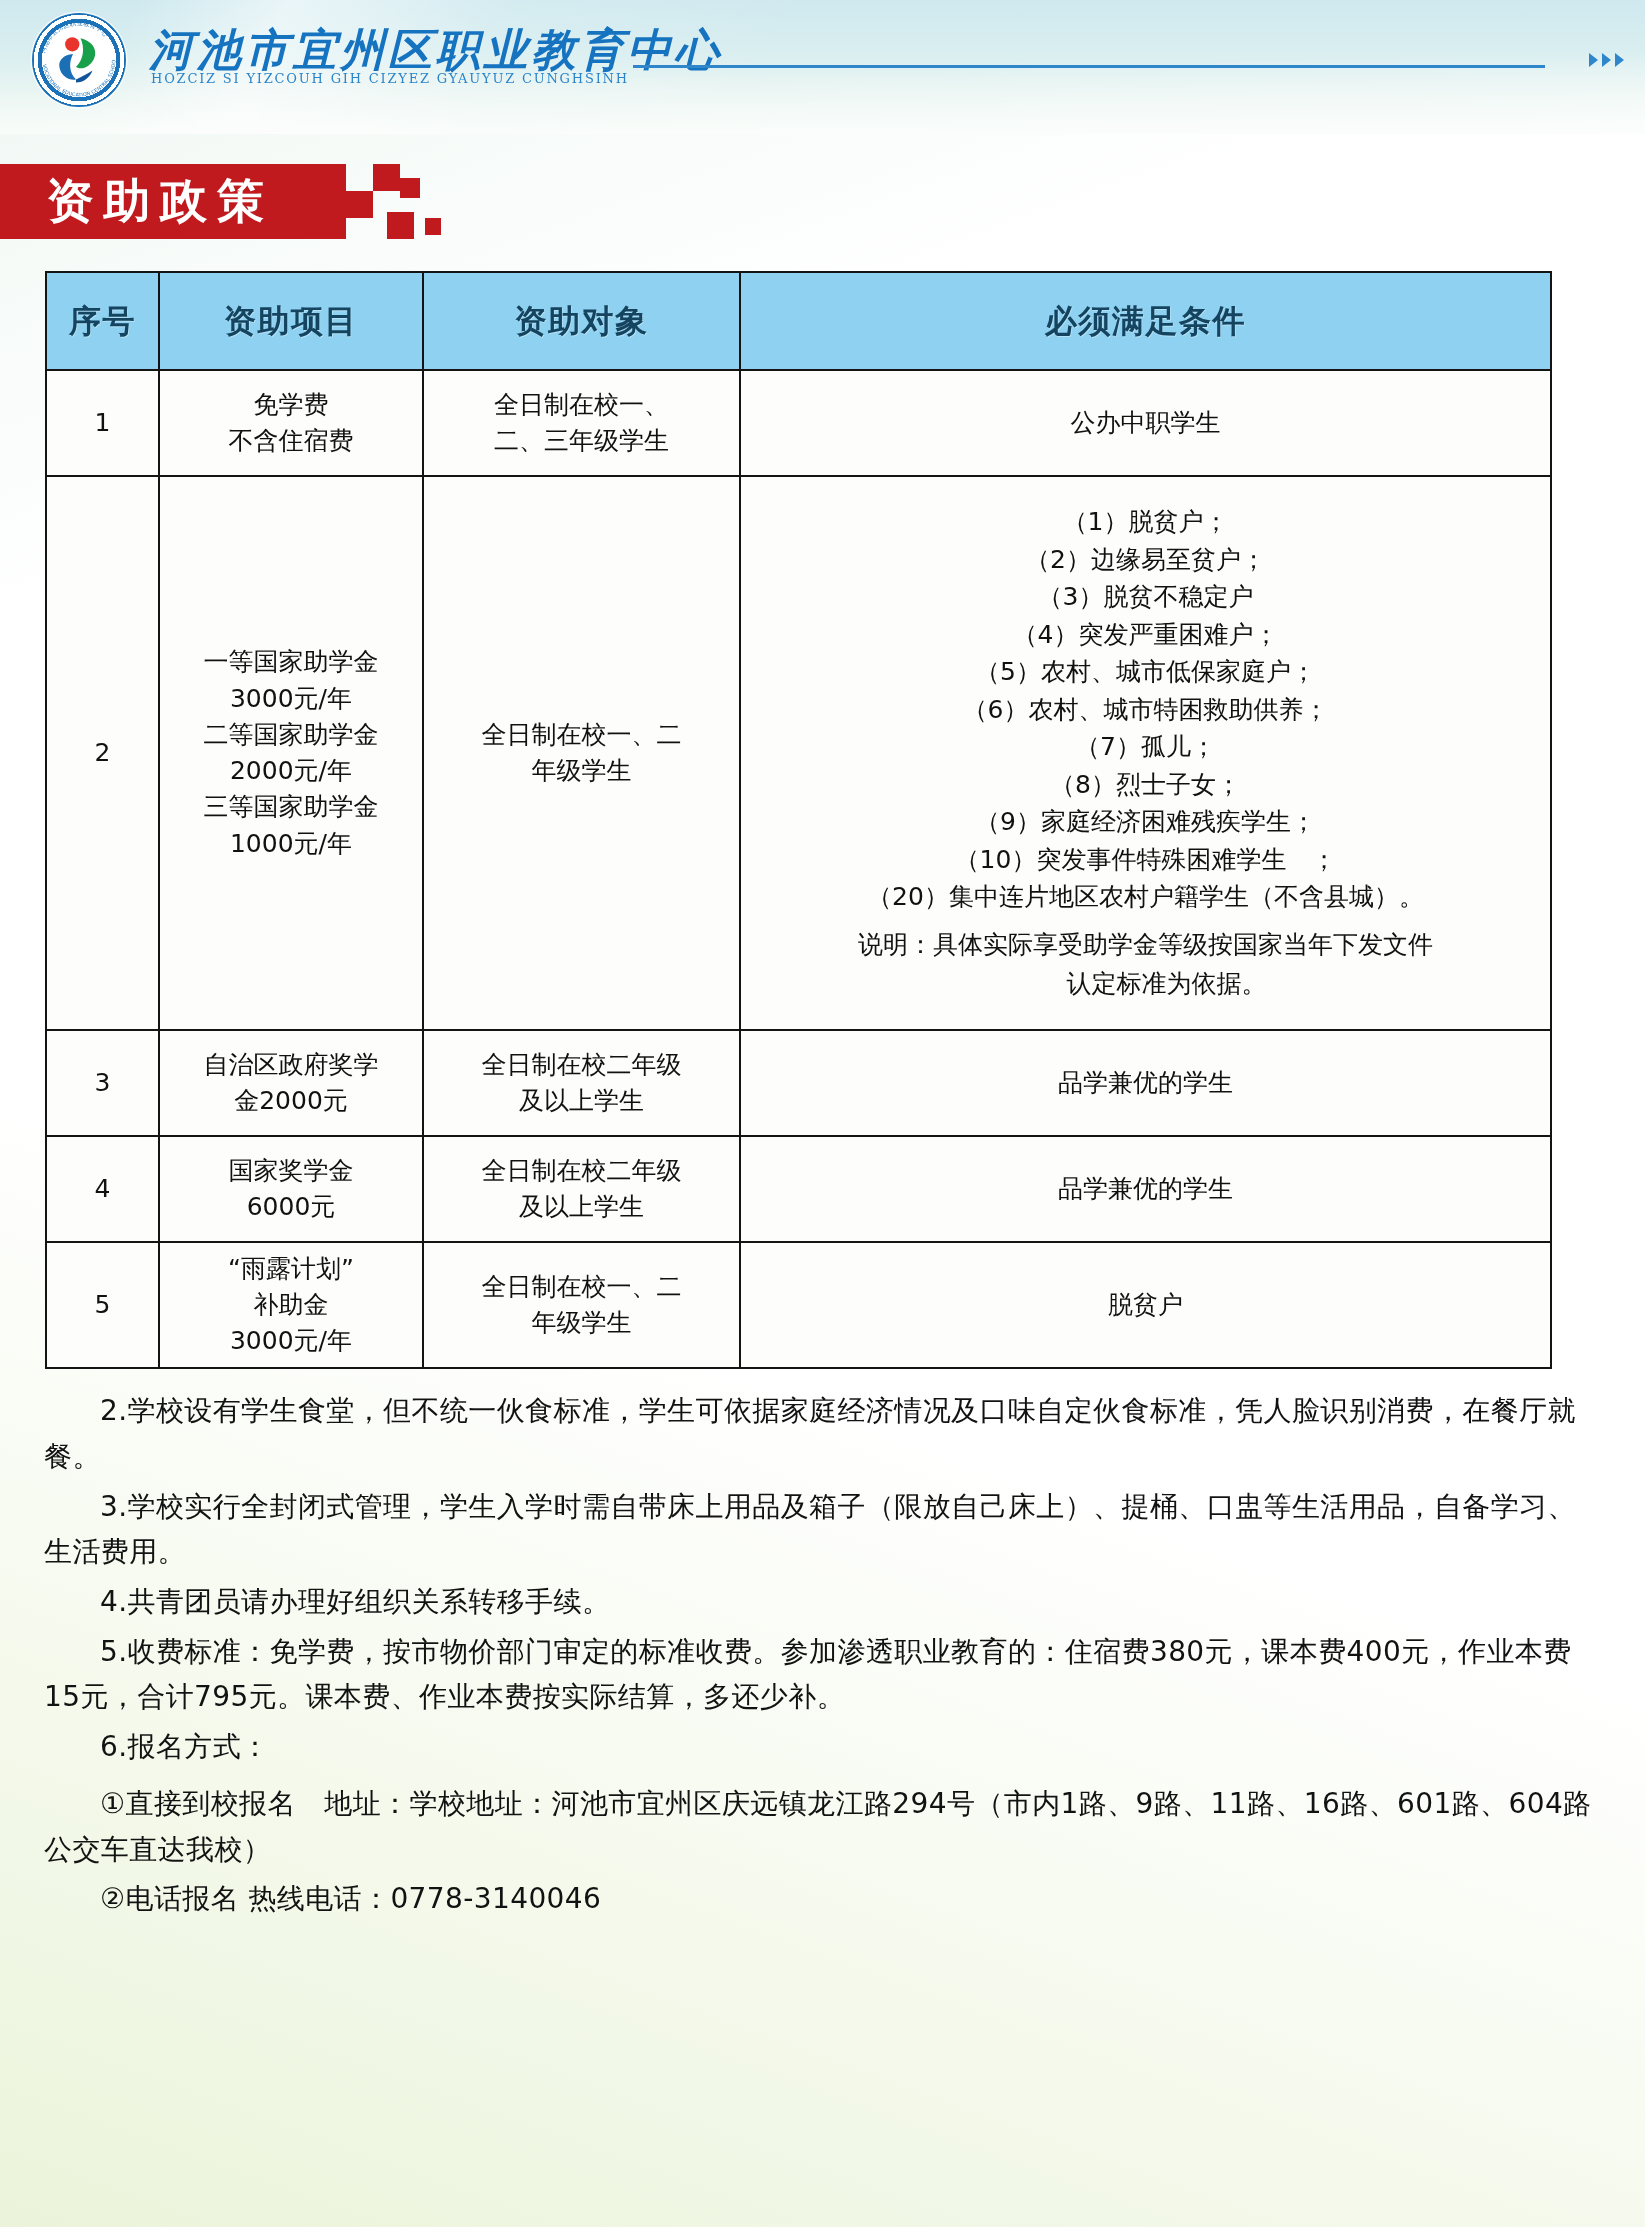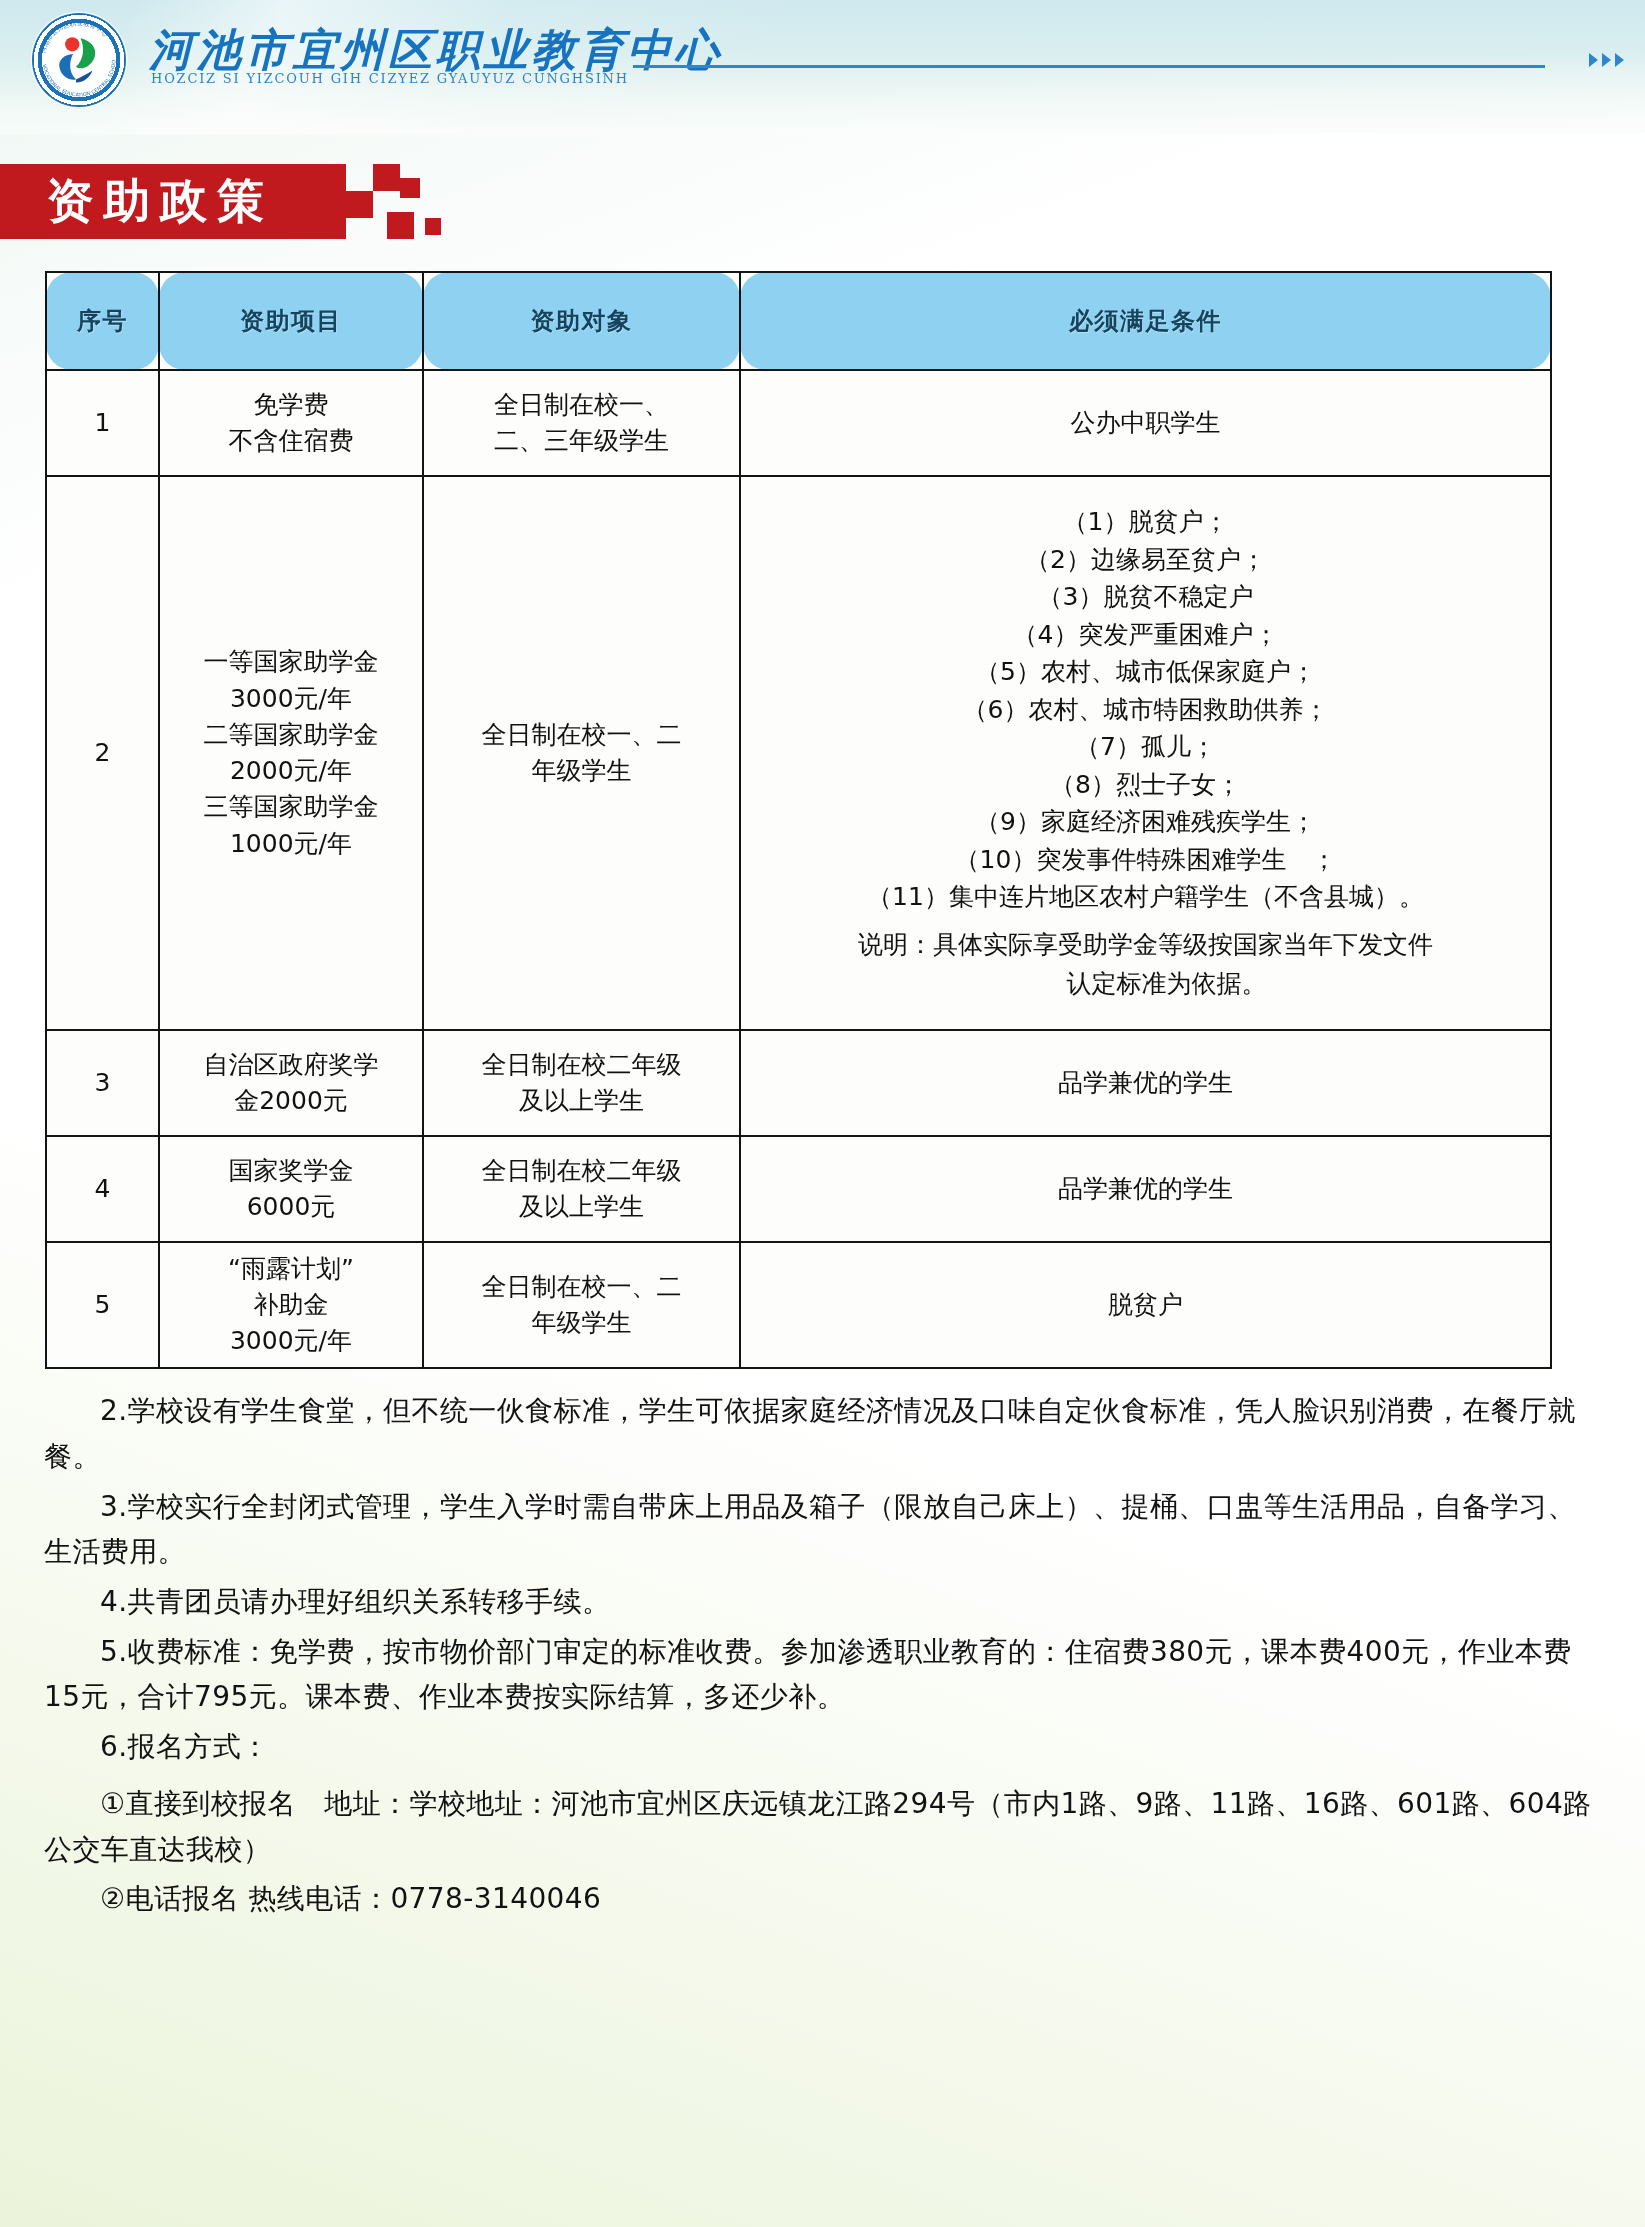--- a/index.html
+++ b/index.html
@@ -163,25 +163,24 @@
     text-align: center;
     font-size: 25px;
     line-height: 1.45;
     color: #111111;
     padding: 7.5px 6px;
   }
   table.policy thead th {
     background: #8ed1f0;
     color: #14445f;
     font-weight: 700;
-    font-size: 24px;
+    font-size: 32px;
     letter-spacing: 1.5px;
     height: 98px;
     text-shadow: 0.8px 0.8px 0 rgba(255,255,255,0.35);
-    border-radius: 26px;
   }
   td.idx { font-size: 25px; }
   td.cond-left {
     text-align: left;
     vertical-align: middle;
     padding-left: 16.6px;
     padding-right: 13.6px;
   }
   .cond-list {
     text-align: center;
@@ -316,21 +315,21 @@
               <div>（1）脱贫户；</div>
               <div>（2）边缘易至贫户；</div>
               <div>（3）脱贫不稳定户</div>
               <div>（4）突发严重困难户；</div>
               <div>（5）农村、城市低保家庭户；</div>
               <div>（6）农村、城市特困救助供养；</div>
               <div>（7）孤儿；</div>
               <div>（8）烈士子女；</div>
               <div>（9）家庭经济困难残疾学生；</div>
               <div>（10）突发事件特殊困难学生　；</div>
-              <div>（11）集中连片地区农村户籍学生（不含县城）。</div>
+              <div>（20）集中连片地区农村户籍学生（不含县城）。</div>
               <div class="note">
                 <span>说明：</span><span>具体实际享受助学金等级按国家当年下发文件</span>
                 <span class="note-body">认定标准为依据。</span>
               </div>
             </div>
           </td>
         </tr>
 
         <tr style="height:106px;">
           <td class="idx">3</td>

